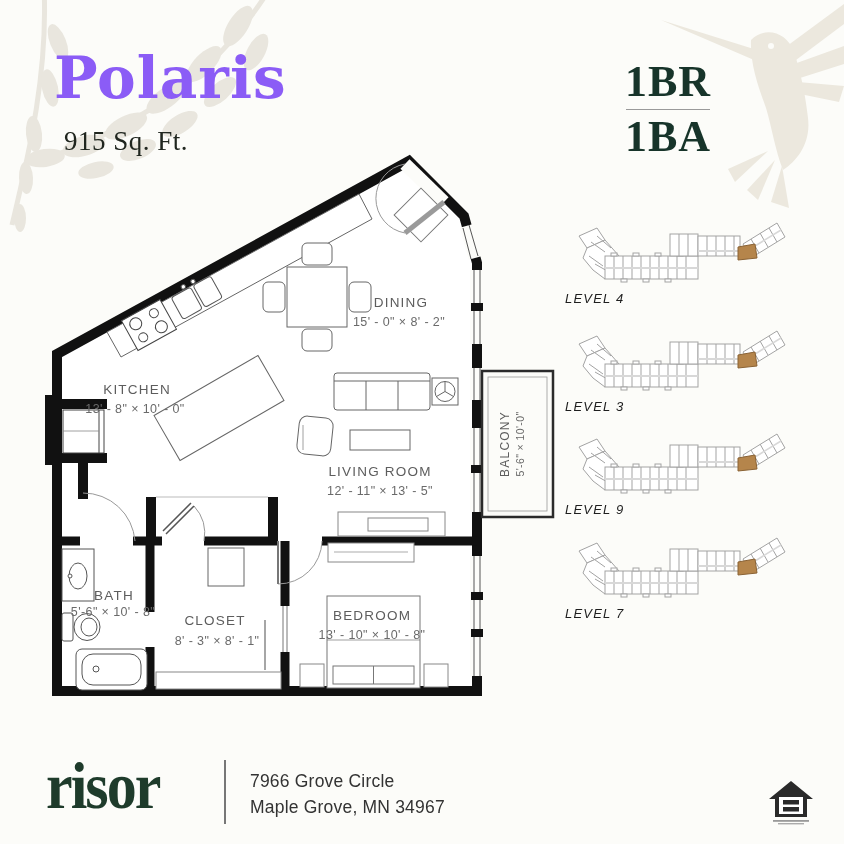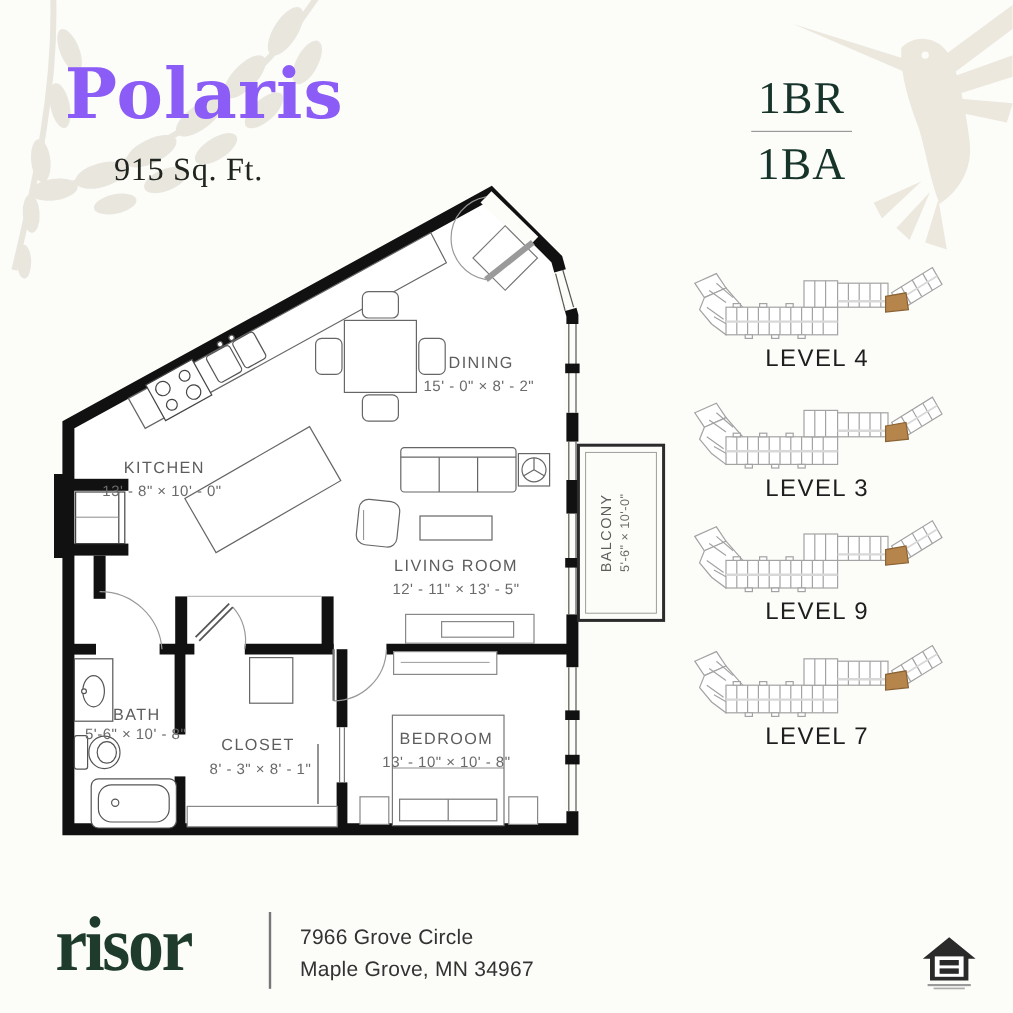--- a/index.html
+++ b/index.html
@@ -3,29 +3,29 @@
 <meta charset="utf-8">
 <style>
   html,body{margin:0;padding:0;}
   body{width:844px;height:844px;background:#fcfcf9;font-family:"Liberation Sans",sans-serif;overflow:hidden;}
   .page{position:relative;width:844px;height:844px;background:#fcfcf9;}
   svg{display:block;}
   .abs{position:absolute;}
 
   
   .plan-name{position:absolute;left:54px;top:44px;font-family:"DejaVu Serif",serif;font-weight:600;font-size:58px;color:#8b5cf6;letter-spacing:1px;}
-  .plan-sqft{position:absolute;left:64px;top:126px;font-family:"Liberation Serif",serif;font-size:27px;color:#20261f;letter-spacing:0.5px;margin-left:31px;}
+  .plan-sqft{position:absolute;left:64px;top:126px;font-family:"Liberation Serif",serif;font-size:27px;color:#20261f;letter-spacing:0.5px;}
   .unit-mix{position:absolute;left:612px;top:60px;width:112px;text-align:center;font-family:"Liberation Serif",serif;color:#17342a;}
-  .unit-mix .val{font-size:38px;font-weight:400;letter-spacing:1px;line-height:44px;}
+  .unit-mix .val{font-size:44px;font-weight:700;letter-spacing:1px;line-height:44px;}
   .unit-mix .divider{height:0;border-top:1.6px solid #9a9a9a;width:84px;margin:5px auto;}
 
   
   .level-block{position:absolute;left:565px;width:232px;}
   .level-block .bldg{margin-left:10px;}
-  .level-label{margin-top:3px;text-align:center;font-size:20px;letter-spacing:1.2px;color:#1e1e1e;line-height:20px;}
+  .level-label{margin-top:3px;font-size:13px;letter-spacing:1.2px;color:#1e1e1e;line-height:20px;font-style:italic;}
 
   
   .brand-logo{position:absolute;left:46px;top:752px;font-family:"Liberation Serif",serif;font-weight:700;font-size:60px;color:#1e3b2b;letter-spacing:-2px;line-height:64px;transform:scaleY(1.08);transform-origin:left top;}
   .footer-divider{position:absolute;left:224px;top:760px;width:1.5px;height:64px;background:#777;}
   .footer-address{position:absolute;left:250px;top:768px;font-size:17.5px;color:#333;line-height:26px;letter-spacing:0.2px;}
 
   .fp-label{font-family:"Liberation Sans",sans-serif;fill:#5d5d5d;letter-spacing:1.2px;}
   .fp-dims{font-family:"Liberation Sans",sans-serif;fill:#6a6a6a;letter-spacing:0.4px;}
 </style>
 </head>

